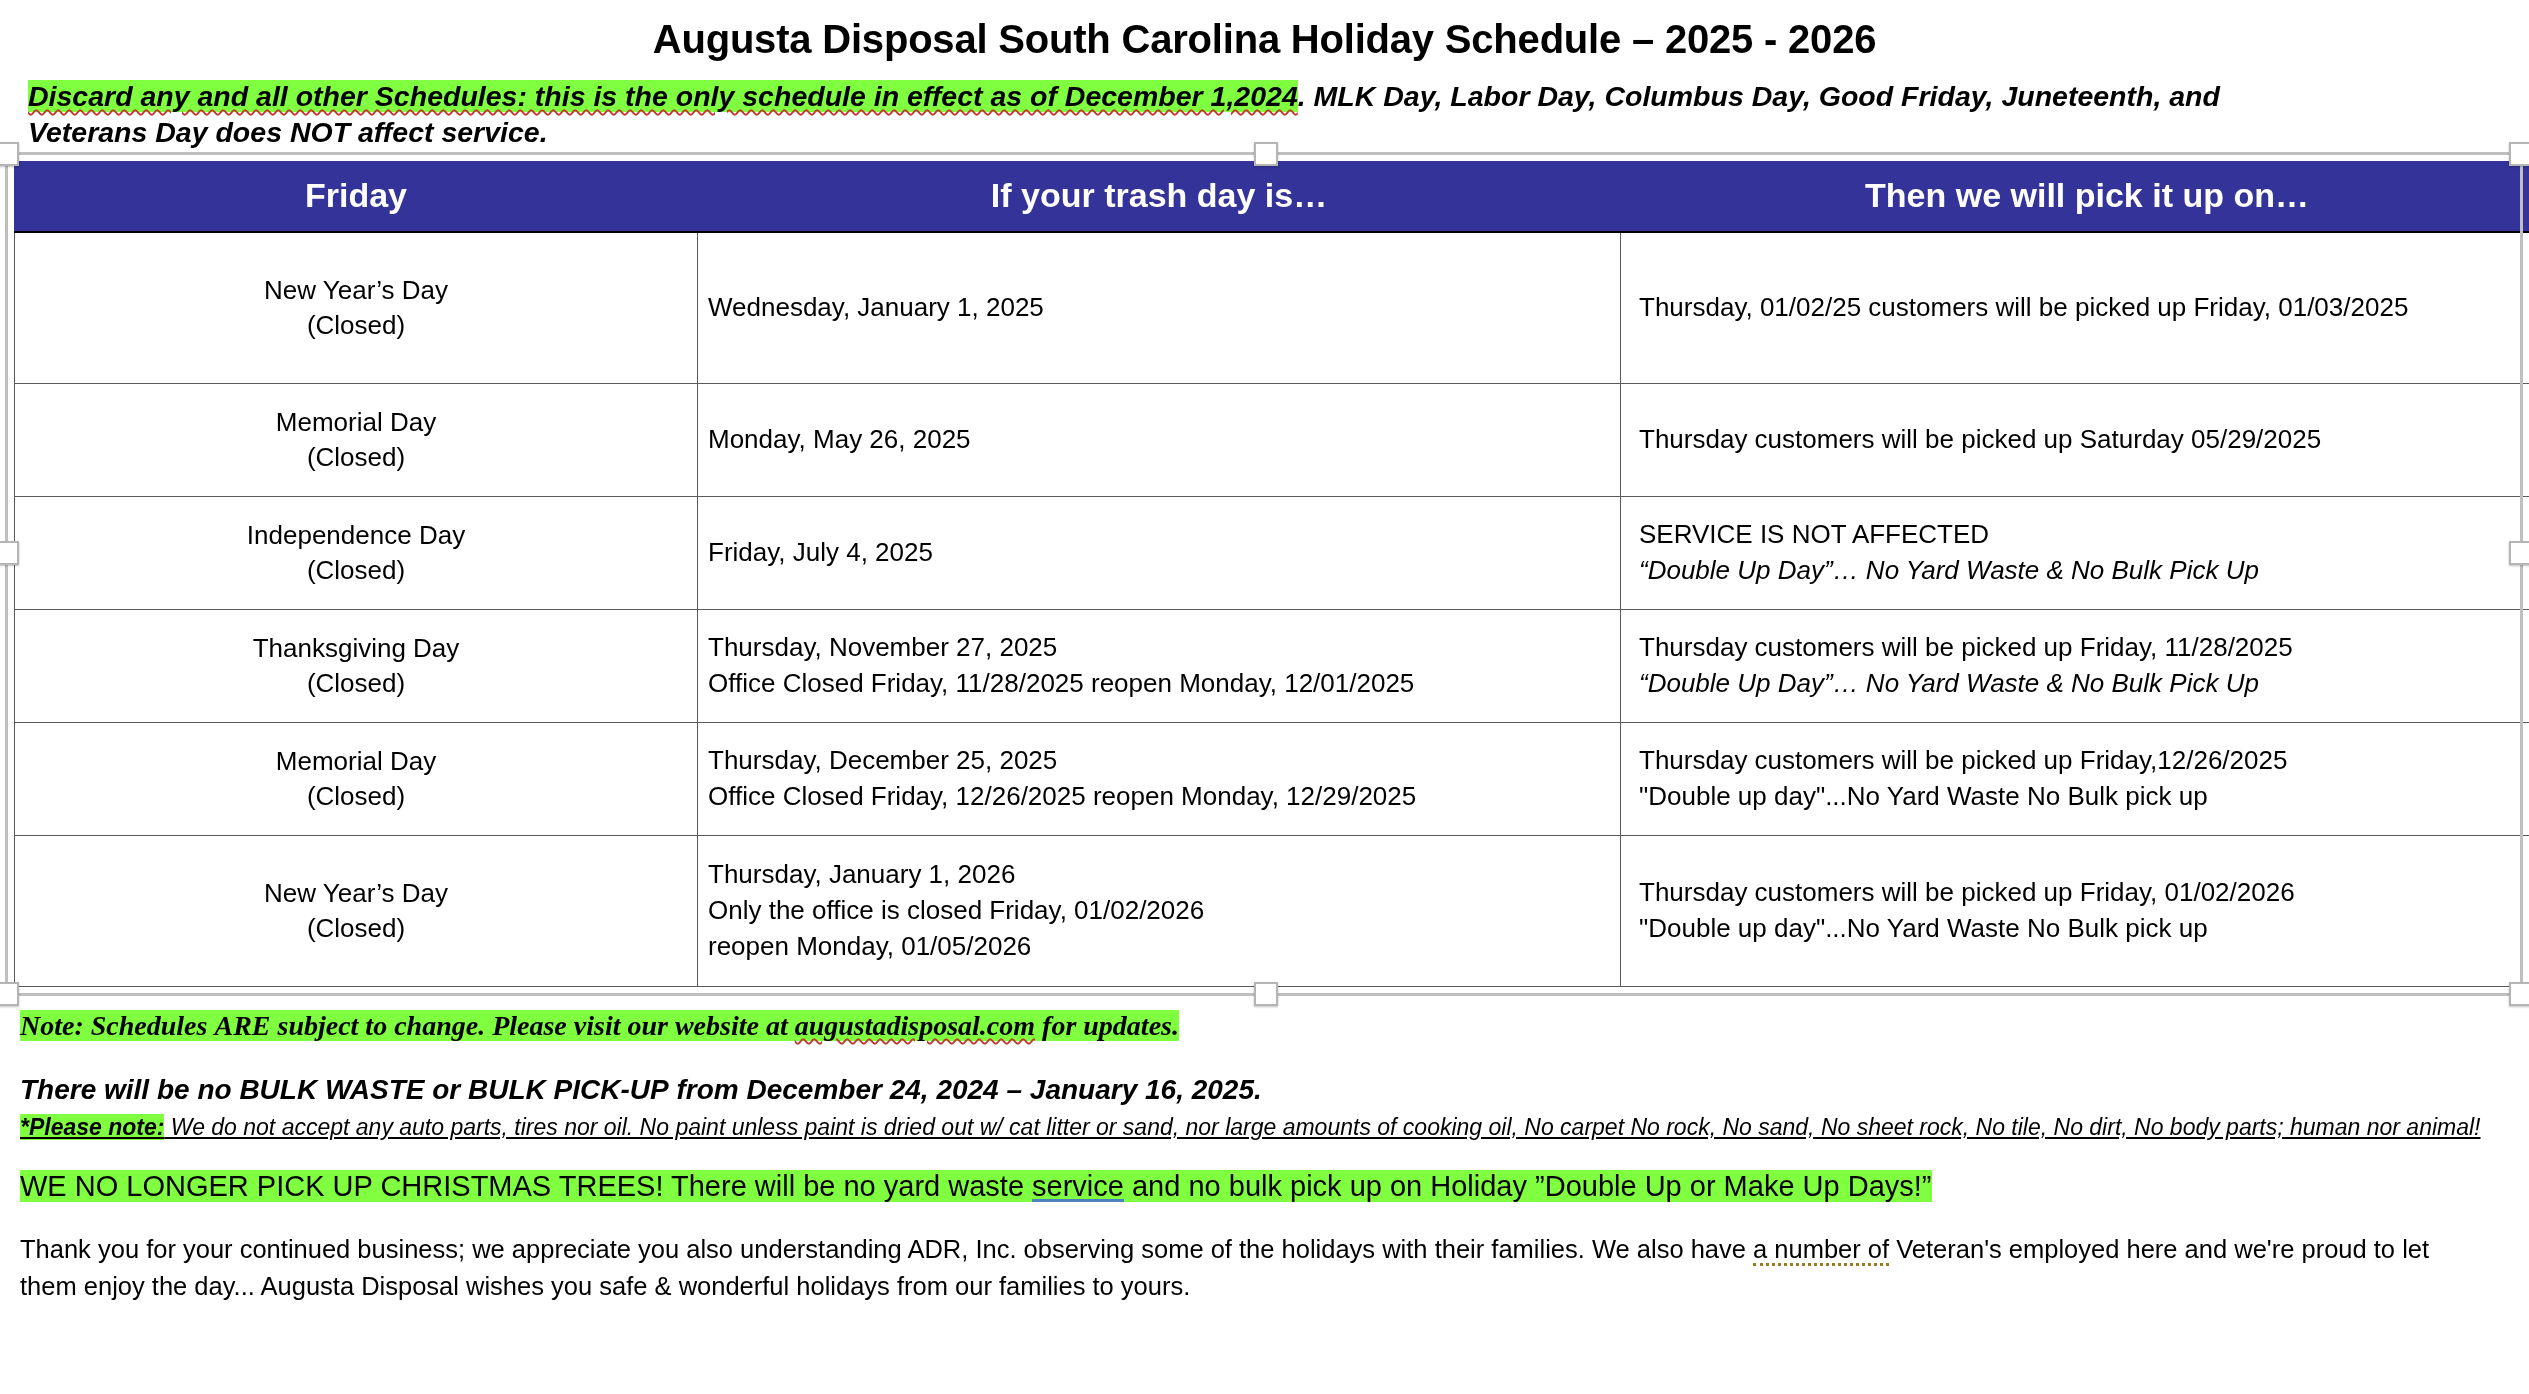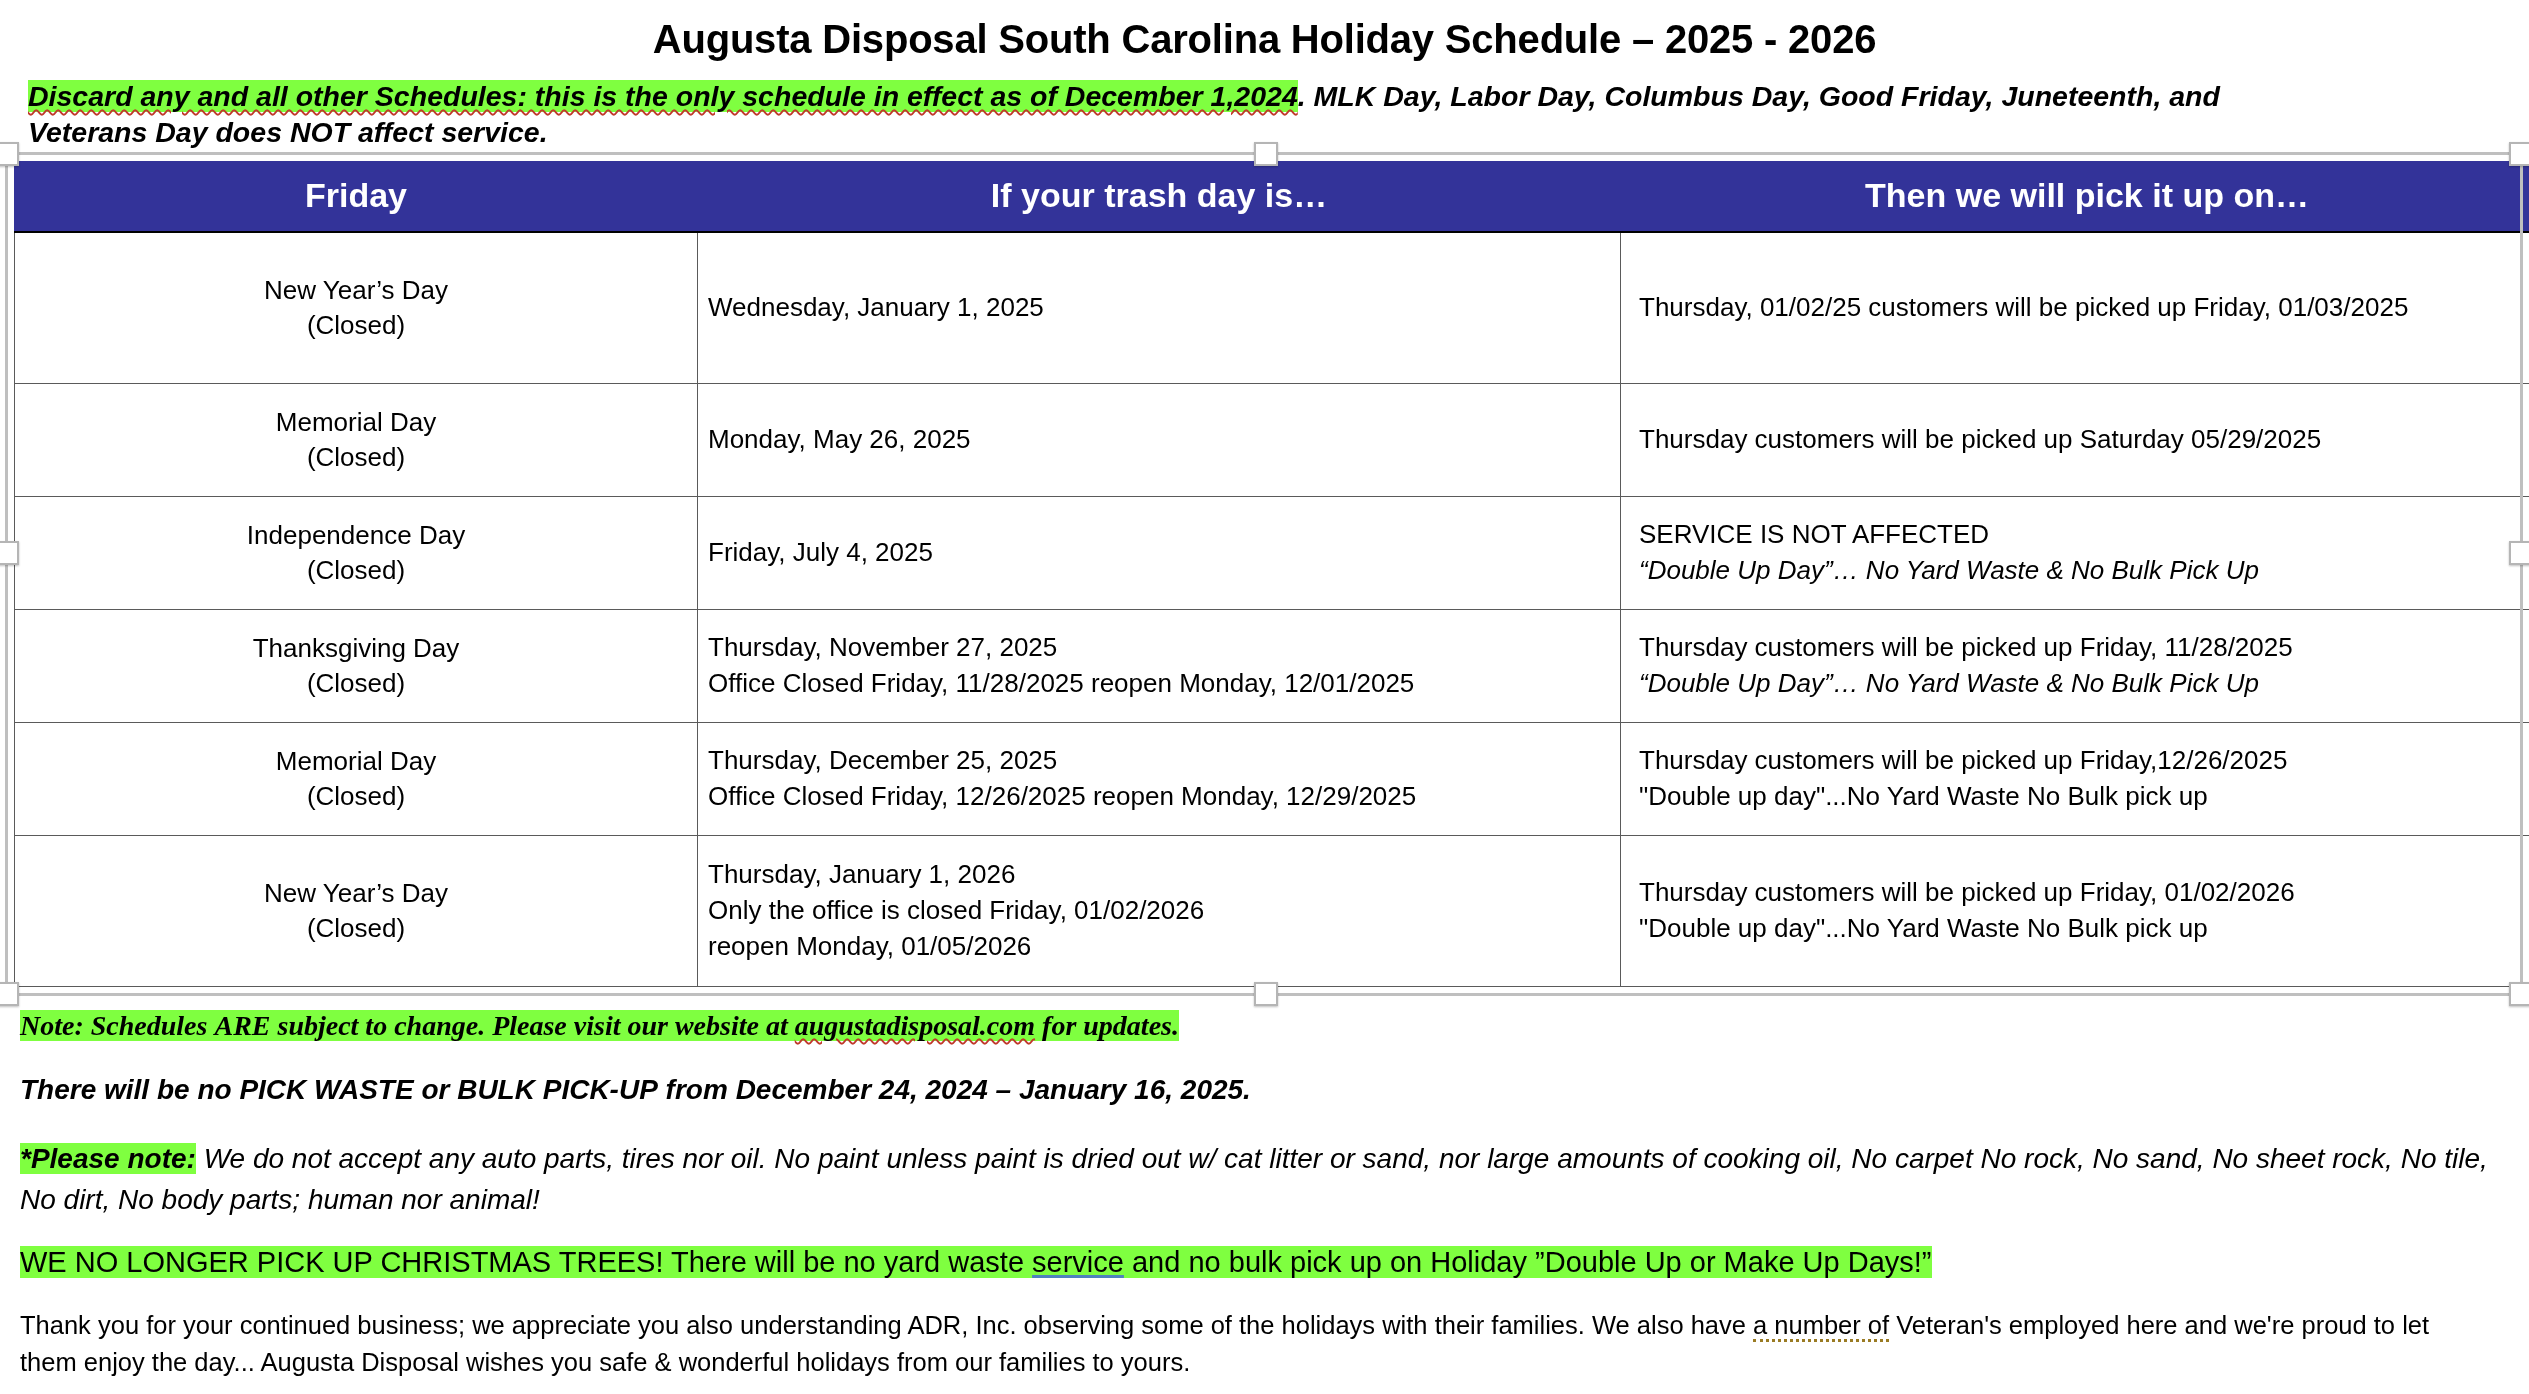--- a/index.html
+++ b/index.html
@@ -155,24 +155,24 @@
     font-family: Liberation Serif, serif;
   }
   .note-2 {
     font-style: italic;
     font-weight: bold;
     margin-top: 22px;
     font-size: 28px;
   }
   .note-3 {
     font-style: italic;
-    font-size: 28px;
+    font-size: 23px;
     line-height: 1.45;
-    margin-top: 28px;
     width: 2500px;
+    text-decoration: underline;
   }
   .note-3 b { font-style: italic; }
   .note-4 {
     font-size: 29px;
     margin-top: 22px;
     line-height: 1.4;
   }
   .note-5 {
     font-size: 25.5px;
     margin-top: 24px;
@@ -301,21 +301,21 @@
         </tr>
 
       </tbody>
     </table>
   </div>
 
   <div class="notes">
 
     <div class="note-line note-1"><span class="hl"><b>Note:</b><span>  Schedules </span><b>ARE</b><span> subject to change.  Please visit our website at </span><span class="spell-wavy">augustadisposal.com</span><span> for updates.</span></span></div>
 
-    <div class="note-line note-2"><span>There will be no </span><b>PICK WASTE</b><span> or </span><b>BULK PICK-UP</b><span>  from </span><b>December 24, 2024 – January 16, 2025</b><span>.</span></div>
+    <div class="note-line note-2"><span>There will be no </span><b>BULK WASTE</b><span> or </span><b>BULK PICK-UP</b><span>  from </span><b>December 24, 2024 – January 16, 2025</b><span>.</span></div>
 
     <div class="note-line note-3"><b class="hl">*Please note:</b><span> We do not accept any auto parts, tires nor oil. No paint unless paint is dried out w/ cat litter or sand, nor large amounts of cooking oil, No carpet No rock, No sand, No sheet rock, No tile, No dirt, No body parts; human nor animal!</span></div>
 
     <div class="note-line note-4"><span class="hl"><span>WE NO LONGER PICK UP CHRISTMAS TREES!  There will be no yard waste </span><span class="grammar-blue">service</span><span> and no bulk pick up on Holiday ”Double Up or Make Up Days!”</span></span></div>
 
     <div class="note-line note-5"><span>Thank you for your continued business; we appreciate you also understanding ADR, Inc. observing some of the holidays with their families. We also have </span><span class="spell-gold">a number of</span><span> Veteran's employed here and we're proud to let them enjoy the day... Augusta Disposal wishes you safe &amp; wonderful holidays from our families to yours.</span></div>
 
   </div>
 
 </div>

